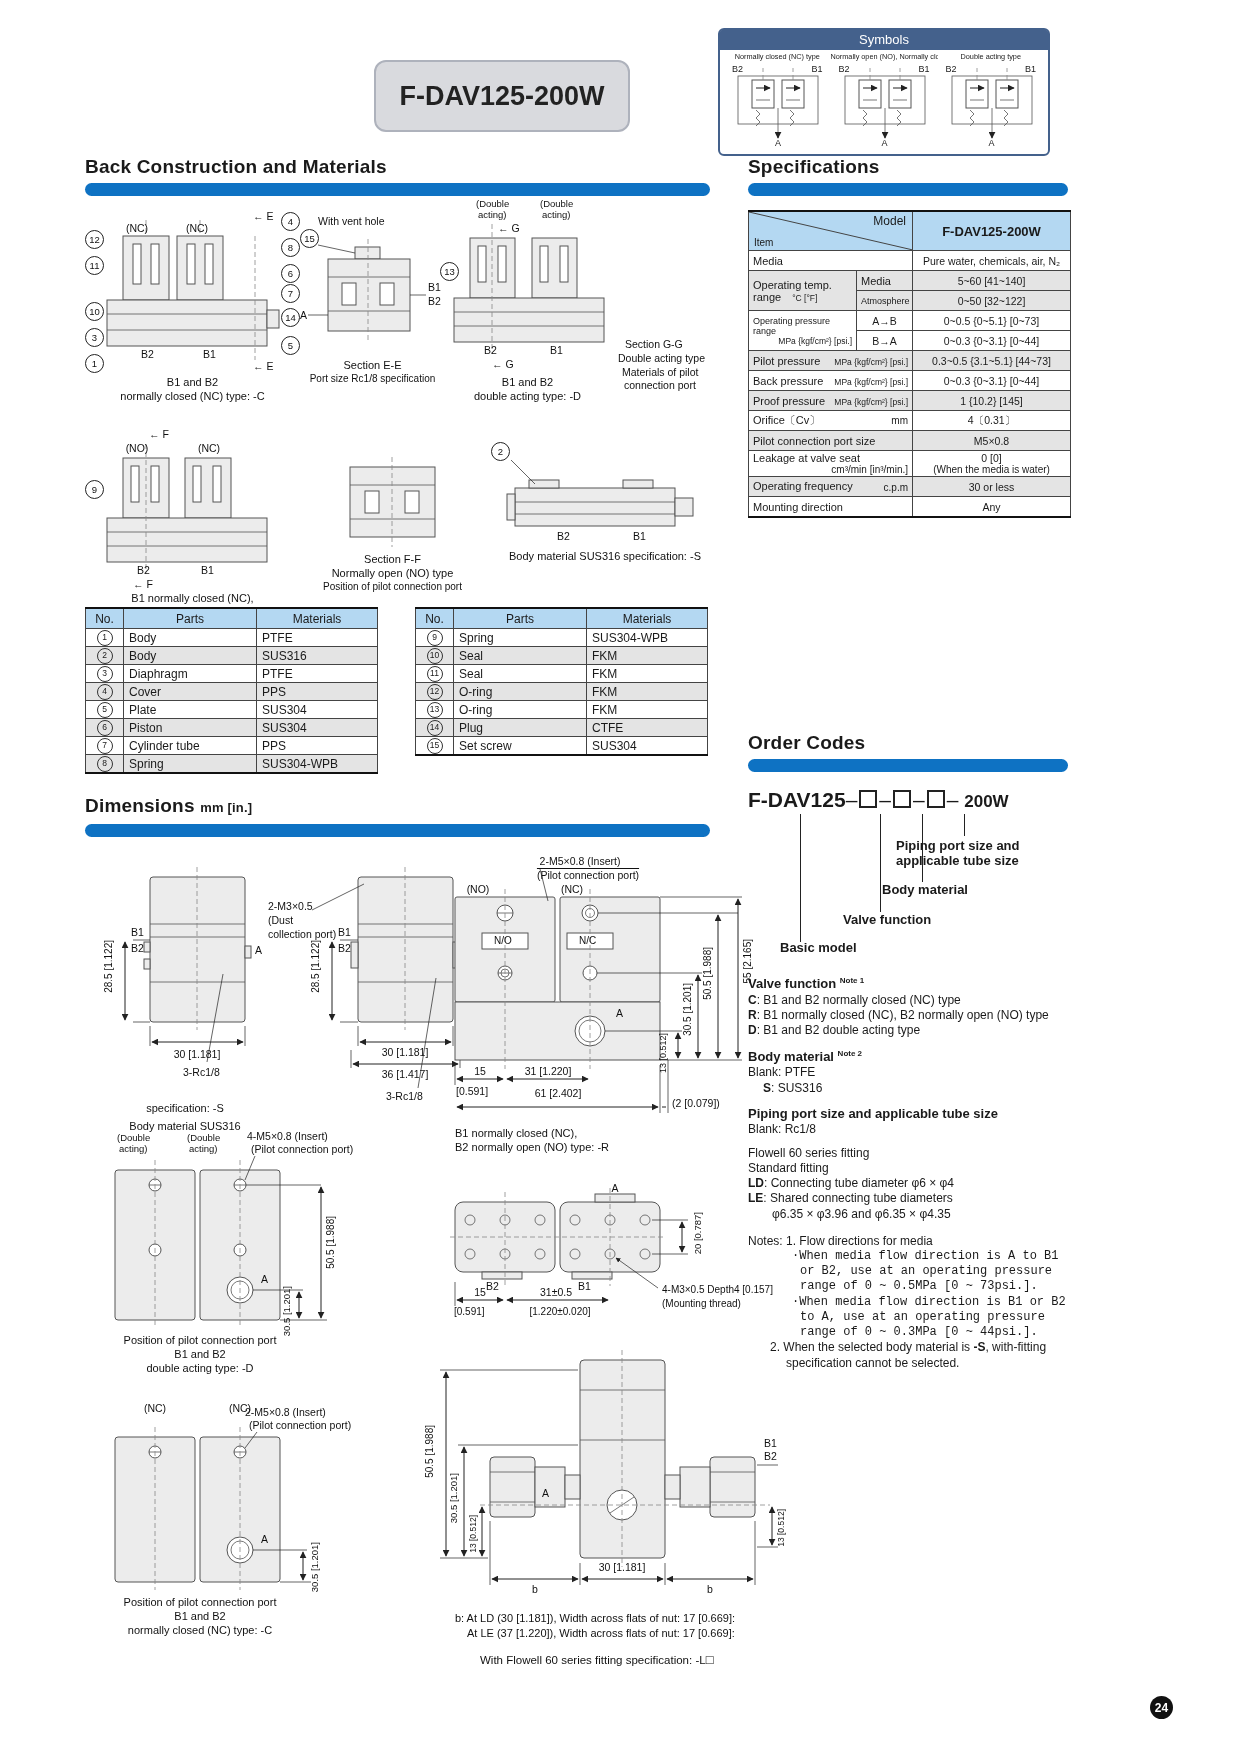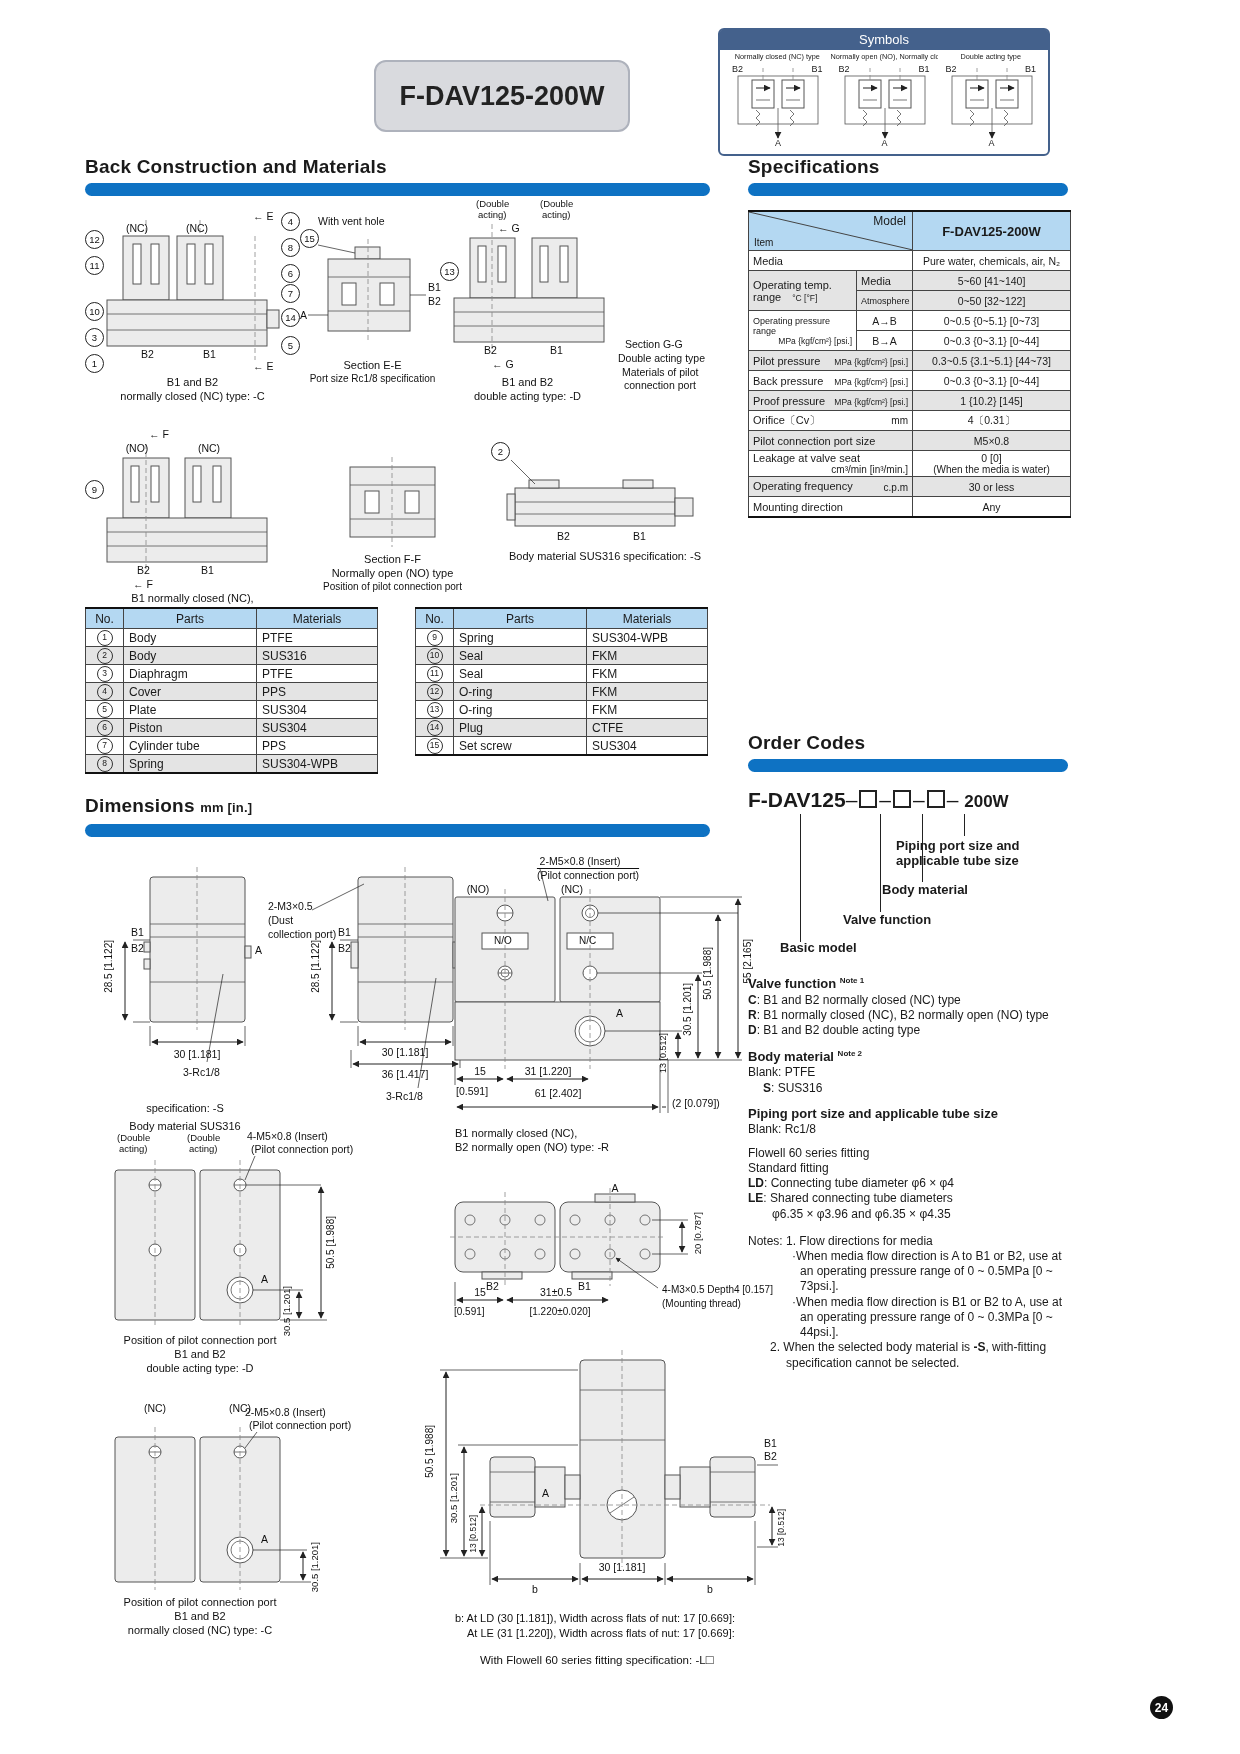--- a/index.html
+++ b/index.html
@@ -66,21 +66,21 @@
   .oline{position:absolute;background:#222;}
   .olabel{position:absolute;font-size:13px;font-weight:bold;white-space:nowrap;}
   
   .rcol{position:absolute;left:748px;top:962px;width:324px;font-size:12px;line-height:1.27;}
   .rcol .tt{font-weight:bold;font-size:13px;margin-top:10px;}
   .rcol .sup{font-size:8px;vertical-align:super;font-weight:bold;}
   .rcol .item{padding-left:15px;text-indent:-15px;}
   .rcol .b{font-weight:bold;}
   .rcol .ind{padding-left:15px;}
   .rcol .note-head{margin-top:12px;}
-  .rcol .note-item{padding-left:52px;text-indent:-8px;}
+  .rcol .note-item{padding-left:52px;text-indent:-8px;font-family:Liberation Mono, monospace;}
   .rcol .note2{padding-left:38px;text-indent:-16px;}
   .pagenum{position:absolute;left:1150px;top:1696px;width:23px;height:23px;background:#111;border-radius:50%;
            color:#fff;display:flex;align-items:center;justify-content:center;font-size:12px;font-weight:bold;}
   svg .body{fill:#ececec;stroke:#555;stroke-width:1;}
   svg .wt{fill:#fff;stroke:#555;stroke-width:1;}
   svg .ln{stroke:#555;stroke-width:.8;fill:none;}
   svg .cl{stroke:#888;stroke-width:.8;stroke-dasharray:5 3;fill:none;}
   svg .dim{stroke:#222;stroke-width:1;fill:none;}
   svg .ext{stroke:#222;stroke-width:.7;fill:none;}
 </style>
@@ -824,20 +824,20 @@
     <div class="lbl" style="left:122px;top:142px;">A</div>
     <div class="lbl c" style="left:115px;top:238px;">b</div>
     <div class="lbl c" style="left:202px;top:216px;">30 [1.181]</div>
     <div class="lbl c" style="left:290px;top:238px;">b</div>
     <div class="lbl" style="left:344px;top:92px;">B1</div>
     <div class="lbl" style="left:344px;top:105px;">B2</div>
     <div class="vlbl" style="left:356px;top:164px;font-size:8.5px;"><span>13</span> <span>[0.512]</span></div>
   </div>
 
   <div class="lbl" style="left:455px;top:1612px;font-size:11px;">b: At LD (30 [1.181]), Width across flats of nut: 17 [0.669]:</div>
-  <div class="lbl" style="left:467px;top:1627px;font-size:11px;">At LE (31 [1.220]), Width across flats of nut: 17 [0.669]:</div>
+  <div class="lbl" style="left:467px;top:1627px;font-size:11px;">At LE (37 [1.220]), Width across flats of nut: 17 [0.669]:</div>
   <div class="lbl" style="left:480px;top:1652px;font-size:11.5px;">
     <span>With Flowell 60 series fitting specification: -L</span><span style="font-size:13px;">□</span>
   </div>
 
   <div class="pagenum">24</div>
 
 </div>
 
 </body></html>

